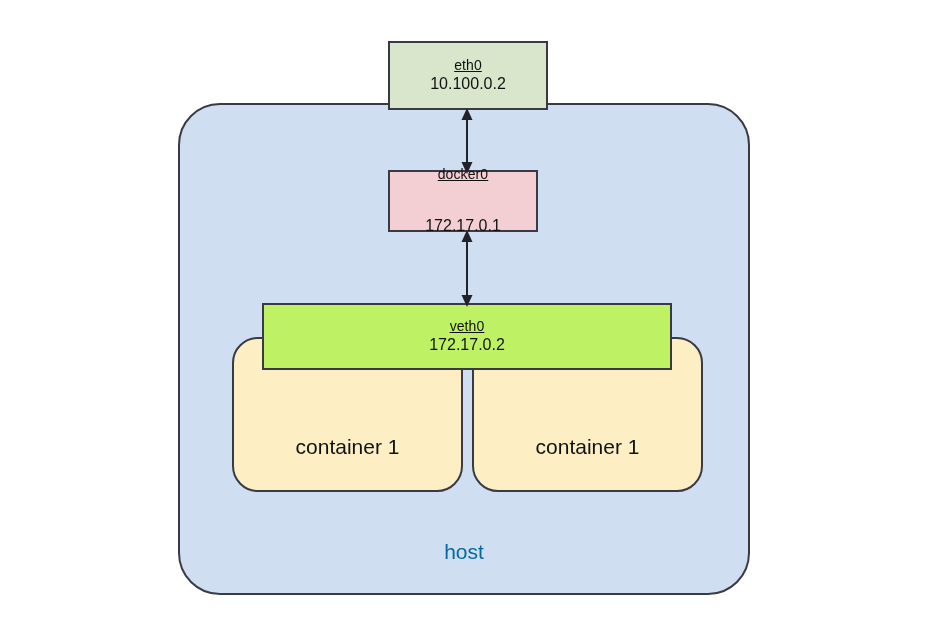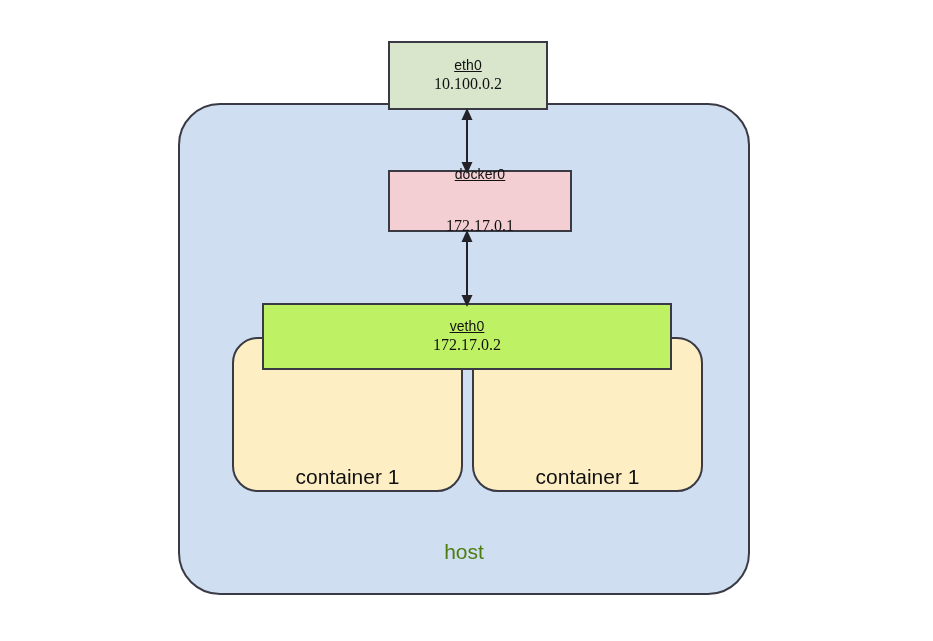--- a/index.html
+++ b/index.html
@@ -37,29 +37,30 @@
     height: 492px;
     background: #cfdff1;
     border: 2px solid #3a3a44;
     border-radius: 42px;
     z-index: 1;
     justify-content: flex-end;
     padding-bottom: 28px;
   }
   #host-label {
     font-size: 21px;
-    color: #4d7c0f;
+    color: #0369a1;
   }
   
   .container-box {
     background: #fdeec3;
     border: 2px solid #3a3a44;
     border-radius: 26px;
     z-index: 2;
     justify-content: flex-end;
+    padding-bottom: 30px;
   }
   #container-1 {
     left: 232px;
     top: 337px;
     width: 231px;
     height: 155px;
   }
   #container-2 {
     left: 472px;
     top: 337px;
@@ -75,33 +76,32 @@
     z-index: 4;
   }
   .iface-name {
     font-size: 14px;
     letter-spacing: 0.1px;
     text-decoration: underline;
   }
   .iface-ip {
     font-size: 16px;
     margin-top: 2px;
-    font-family: Liberation Serif, serif;
   }
   #eth0-box {
     left: 388px;
     top: 41px;
     width: 160px;
     height: 69px;
     background: #d9e6cc;
   }
   #docker0-box {
     left: 388px;
     top: 170px;
-    width: 184px;
+    width: 150px;
     height: 62px;
     background: #f3cfd3;
     gap: 32px;
   }
   #veth0-box {
     left: 262px;
     top: 303px;
     width: 410px;
     height: 67px;
     background: #bef264;

